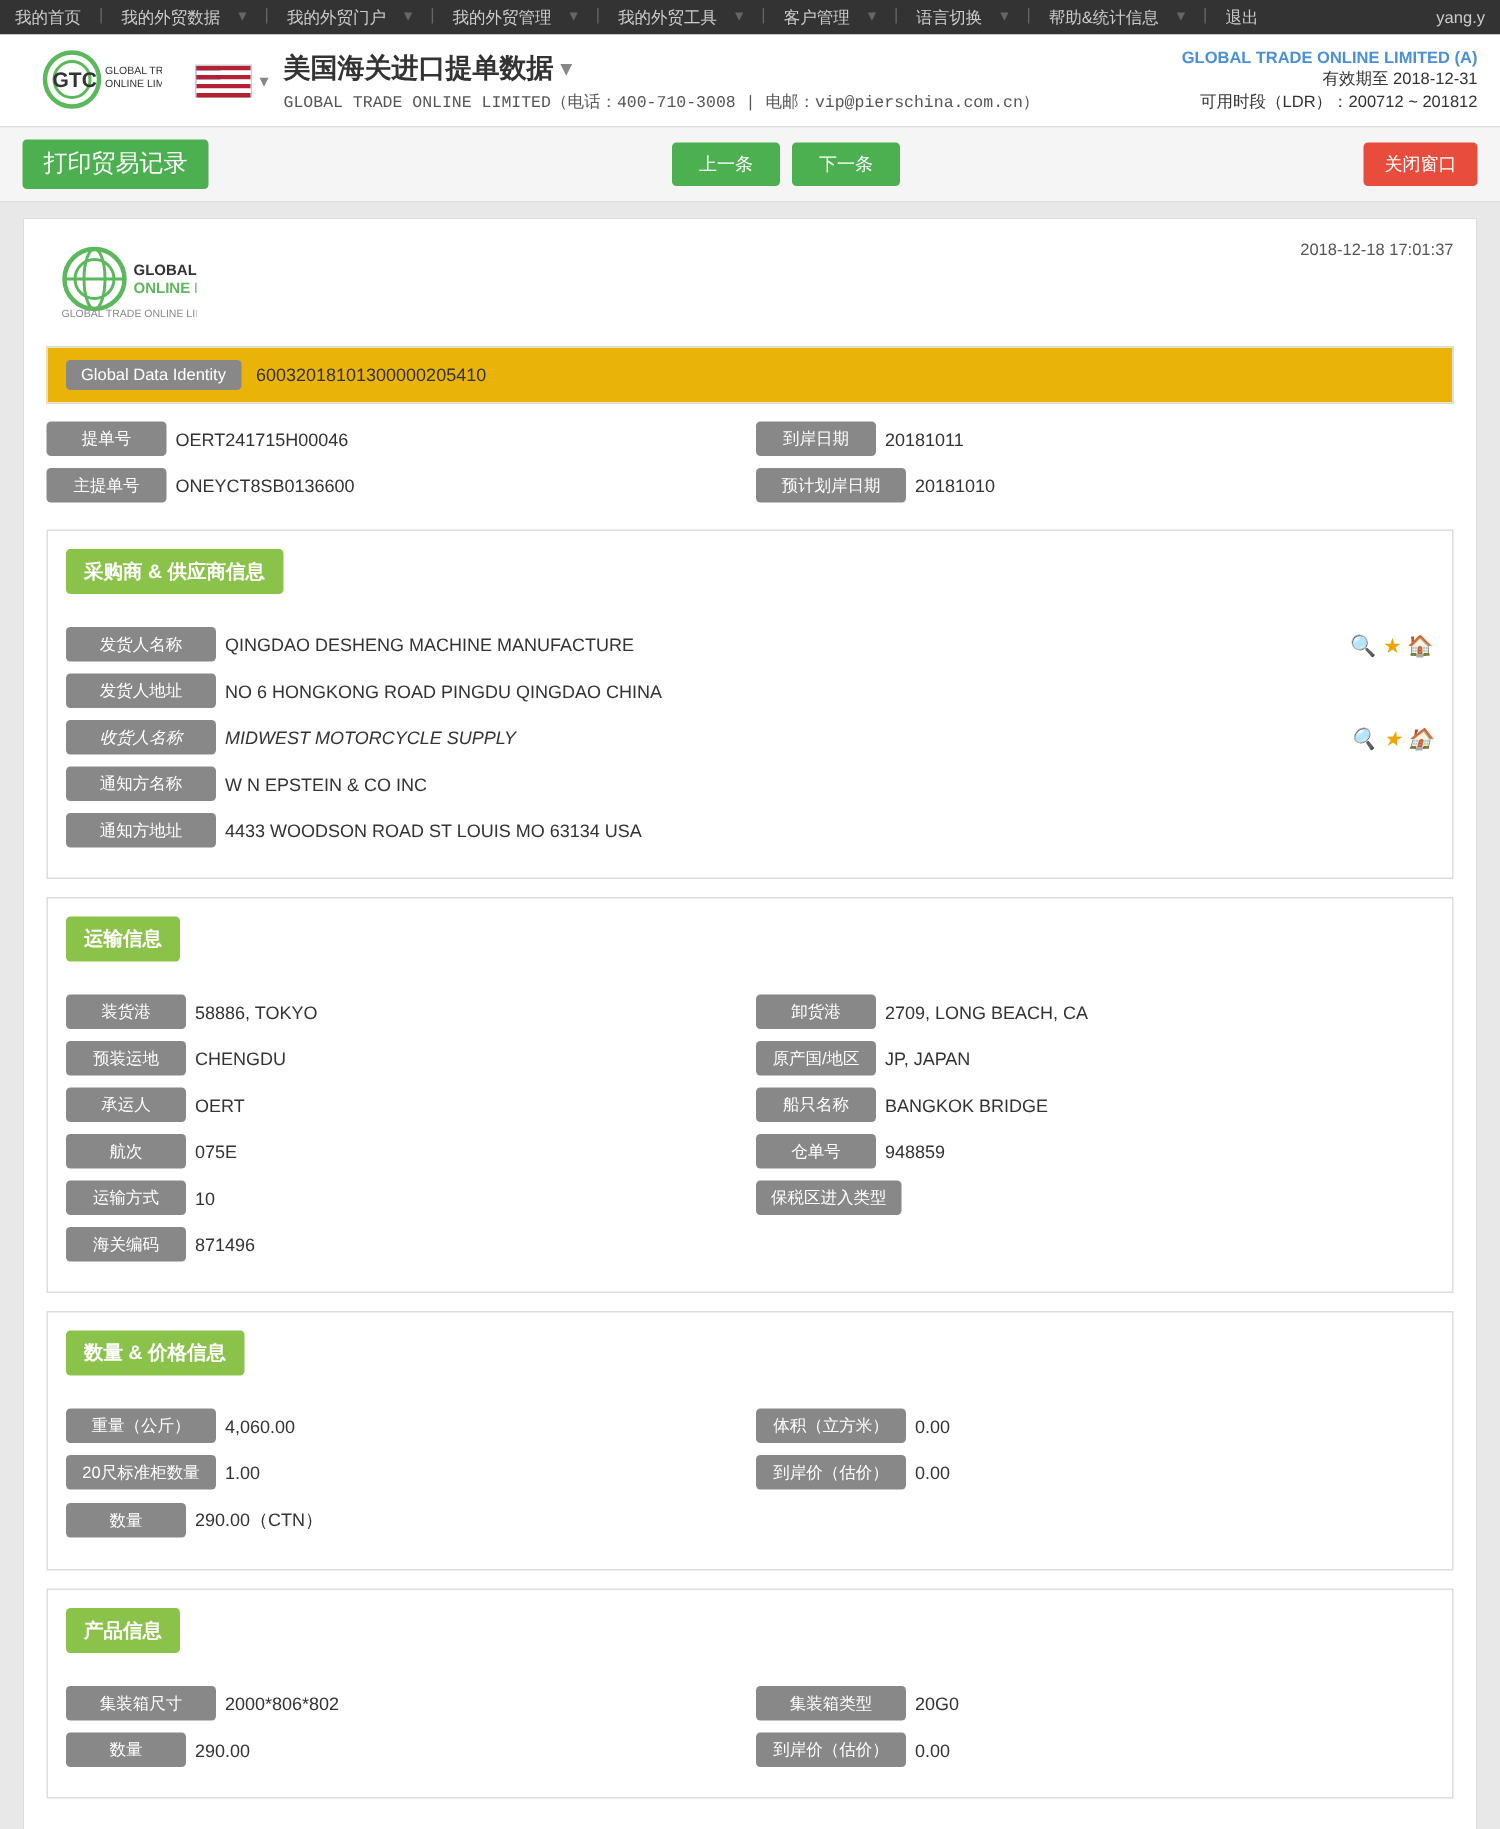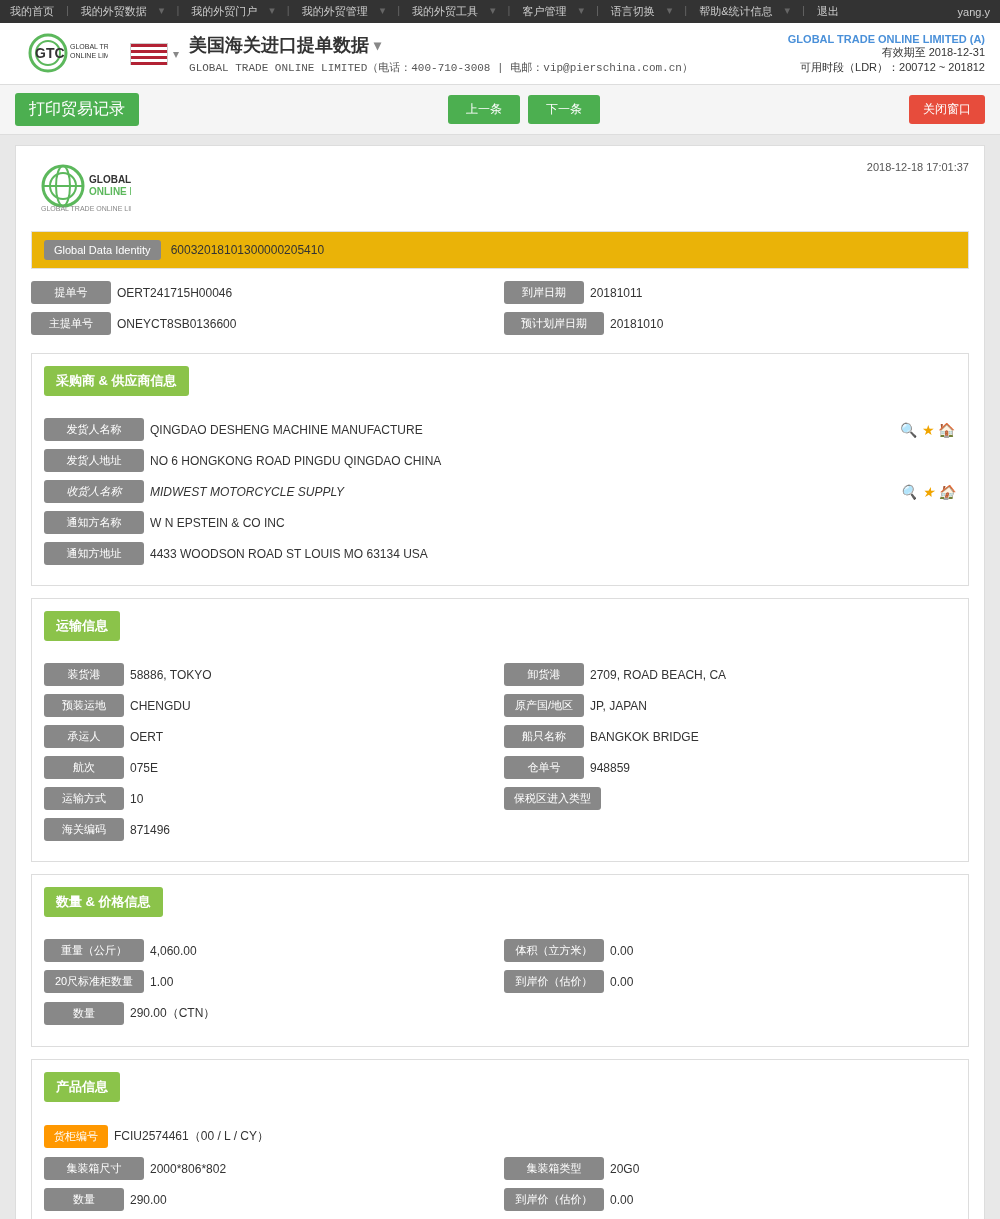--- a/index.html
+++ b/index.html
@@ -261,21 +261,21 @@
         <span class="section-header">运输信息</span>
       </div>
 
       <div class="form-row">
         <div class="field-group">
           <span class="field-label">装货港</span>
           <span class="field-value">58886, TOKYO</span>
         </div>
         <div class="field-group">
           <span class="field-label">卸货港</span>
-          <span class="field-value">2709, ROAD BEACH, CA</span>
+          <span class="field-value">2709, LONG BEACH, CA</span>
         </div>
       </div>
 
       <div class="form-row">
         <div class="field-group">
           <span class="field-label">预装运地</span>
           <span class="field-value">CHENGDU</span>
         </div>
         <div class="field-group">
           <span class="field-label">原产国/地区</span>
@@ -359,26 +359,20 @@
         </div>
         <div style="flex:0.5;"></div>
       </div>
     </div>
 
     <div class="section-block">
       <div class="section-title-row">
         <span class="section-header">产品信息</span>
       </div>
 
-      <div class="form-row">
-        <div class="field-group" style="flex:1;">
-          <span class="container-badge">货柜编号</span>
-          <span class="field-value">FCIU2574461（00 / L / CY）</span>
-        </div>
-      </div>
 
       <div class="form-row">
         <div class="field-group">
           <span class="field-label wide">集装箱尺寸</span>
           <span class="field-value">2000*806*802</span>
         </div>
         <div class="field-group">
           <span class="field-label wide">集装箱类型</span>
           <span class="field-value">20G0</span>
         </div>

